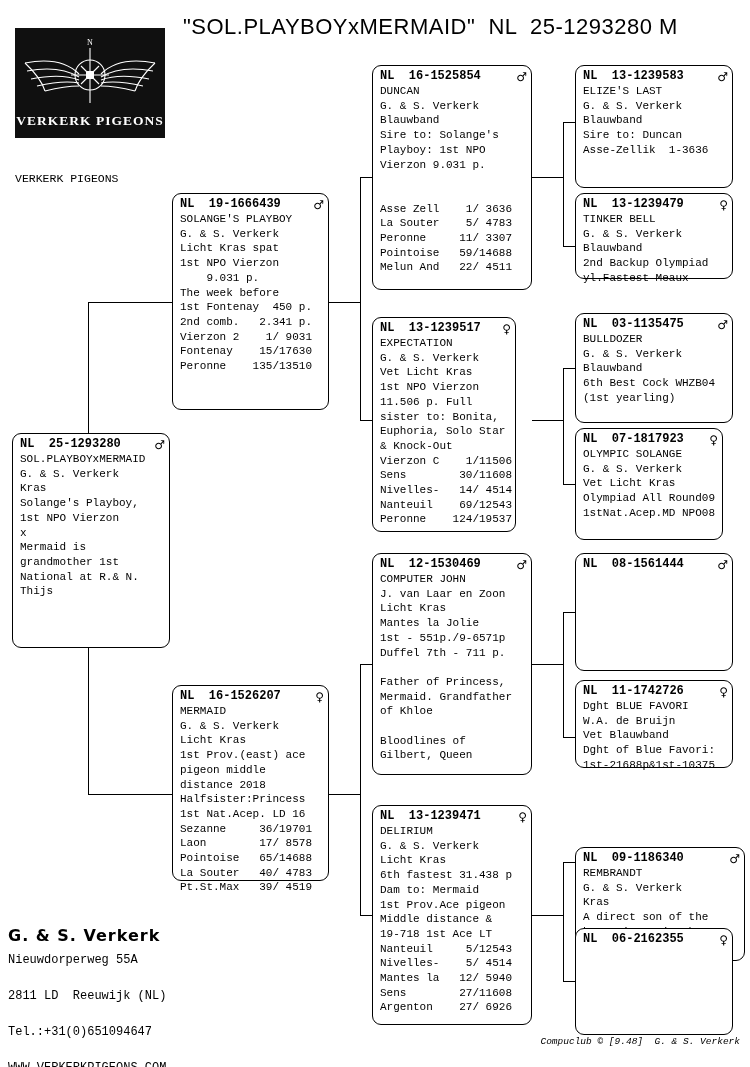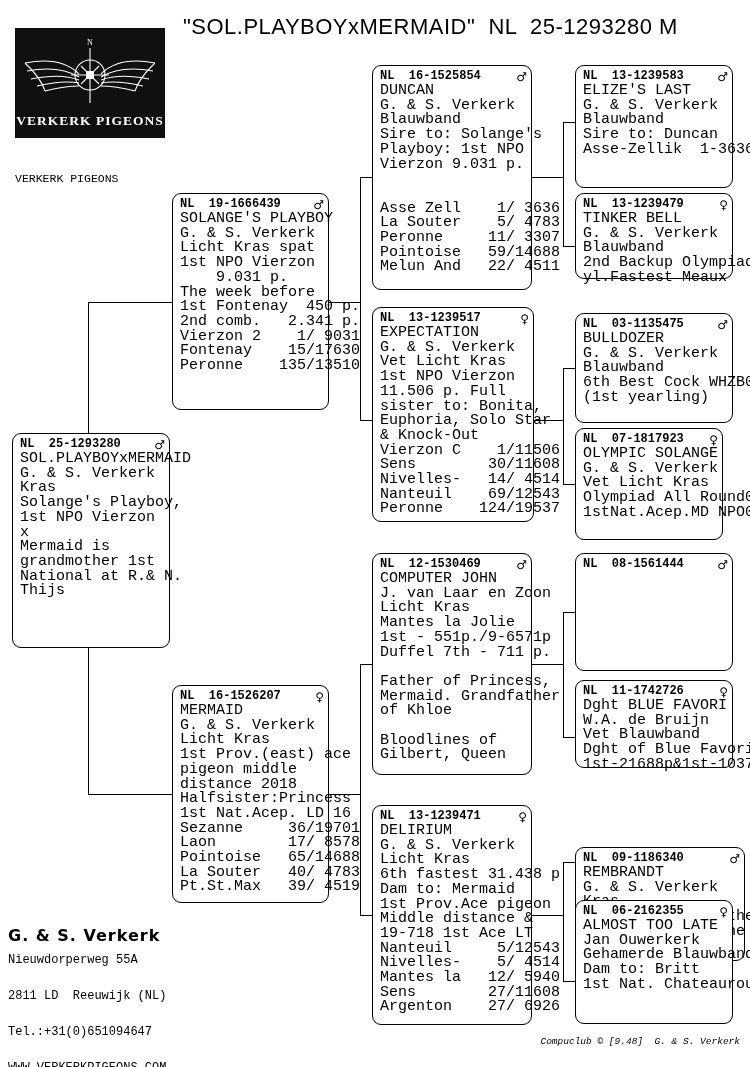--- a/index.html
+++ b/index.html
@@ -15,21 +15,21 @@
   }
   .logo { position:absolute; left:15px; top:28px; width:150px; height:110px; }
   .loft-label { position:absolute; left:15px; top:172px; font-size:11.5px; white-space:pre; }
   .pbox {
     position:absolute; border:1px solid #000; border-radius:9px; background:#fff;
     padding:3px 4px 3px 7px;
   }
   .boxhead { display:flex; justify-content:space-between; align-items:flex-end;
     font-size:12px; font-weight:bold; line-height:15px; white-space:pre; }
   .sex { font-family:"DejaVu Sans", sans-serif; font-size:12px; font-weight:normal; line-height:13px; }
-  .boxbody { font-size:15px; line-height:14.7px; white-space:pre; }
+  .boxbody { font-size:11px; line-height:14.7px; white-space:pre; }
   .hline, .vline { position:absolute; background:#000; }
   .hline { height:1px; } .vline { width:1px; }
   .footer-owner {
     position:absolute; left:8px; top:926px;
     font-family:"DejaVu Sans", sans-serif; font-weight:bold; font-size:16px; letter-spacing:1px;
   }
   .footer-lines { position:absolute; left:8px; top:951px; font-size:12px; line-height:18px; white-space:pre; }
   .credit {
     position:absolute; right:10px; top:1036px;
     font-size:9.5px; font-style:italic; white-space:pre;
@@ -127,21 +127,21 @@
 1st NPO Vierzon
     9.031 p.
 The week before
 1st Fontenay  450 p.
 2nd comb.   2.341 p.
 Vierzon 2    1/ 9031
 Fontenay    15/17630
 Peronne    135/13510</div>
 </div>
 
-<div class="pbox" style="left:172px;top:685px;width:157px;height:218px">
+<div class="pbox" style="left:172px;top:685px;width:157px;height:196px">
   <div class="boxhead"><span>NL  16-1526207</span><span class="sex">♀</span></div>
   <div class="boxbody">MERMAID
 G. &amp; S. Verkerk
 Licht Kras
 1st Prov.(east) ace
 pigeon middle
 distance 2018
 Halfsister:Princess
 1st Nat.Acep. LD 16
 Sezanne     36/19701
@@ -161,21 +161,21 @@
 Vierzon 9.031 p.
 
 
 Asse Zell    1/ 3636
 La Souter    5/ 4783
 Peronne     11/ 3307
 Pointoise   59/14688
 Melun And   22/ 4511</div>
 </div>
 
-<div class="pbox" style="left:372px;top:307px;width:162px;height:215px">
+<div class="pbox" style="left:372px;top:317px;width:144px;height:215px">
   <div class="boxhead"><span>NL  13-1239517</span><span class="sex">♀</span></div>
   <div class="boxbody">EXPECTATION
 G. &amp; S. Verkerk
 Vet Licht Kras
 1st NPO Vierzon
 11.506 p. Full
 sister to: Bonita,
 Euphoria, Solo Star
 &amp; Knock-Out
 Vierzon C    1/11506
@@ -270,27 +270,22 @@
 
 <div class="pbox" style="left:575px;top:847px;width:170px;height:114px">
   <div class="boxhead"><span>NL  09-1186340</span><span class="sex">♂</span></div>
   <div class="boxbody">REMBRANDT
 G. &amp; S. Verkerk
 Kras
 A direct son of the
 best pigeon in the</div>
 </div>
 
-<div class="pbox" style="left:575px;top:900px;width:158px;height:124px">
+<div class="pbox" style="left:575px;top:928px;width:158px;height:107px">
   <div class="boxhead"><span>NL  06-2162355</span><span class="sex">♀</span></div>
-  <div class="boxbody">ALMOST TOO LATE
-Jan Ouwerkerk
-Gehamerde Blauwband
-Dam to: Britt
-1st Nat. Chateauroux</div>
 </div>
 
 <div class="footer-owner">G. &amp; S. Verkerk</div>
 <div class="footer-lines"><span>Nieuwdorperweg 55A</span><br>
 <span>2811 LD  Reeuwijk (NL)</span><br>
 <span>Tel.:+31(0)651094647</span><br>
 <span>WWW.VERKERKPIGEONS.COM</span></div>
 
 <div class="credit">Compuclub © [9.48]  G. &amp; S. Verkerk</div>
 

